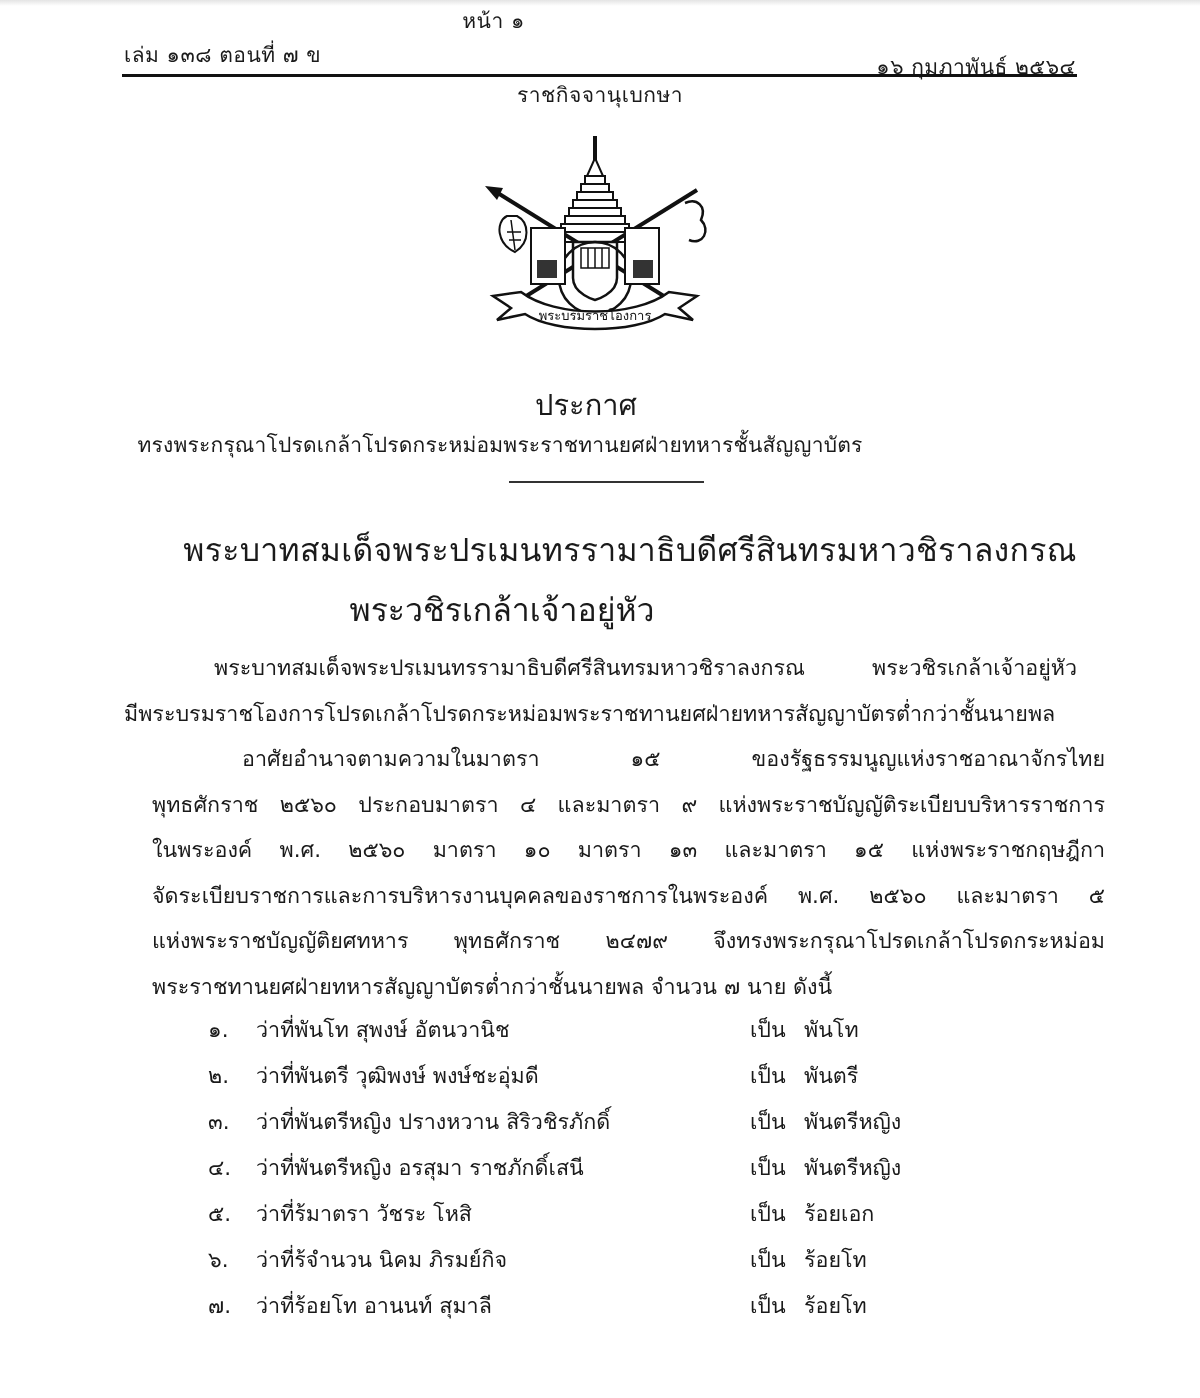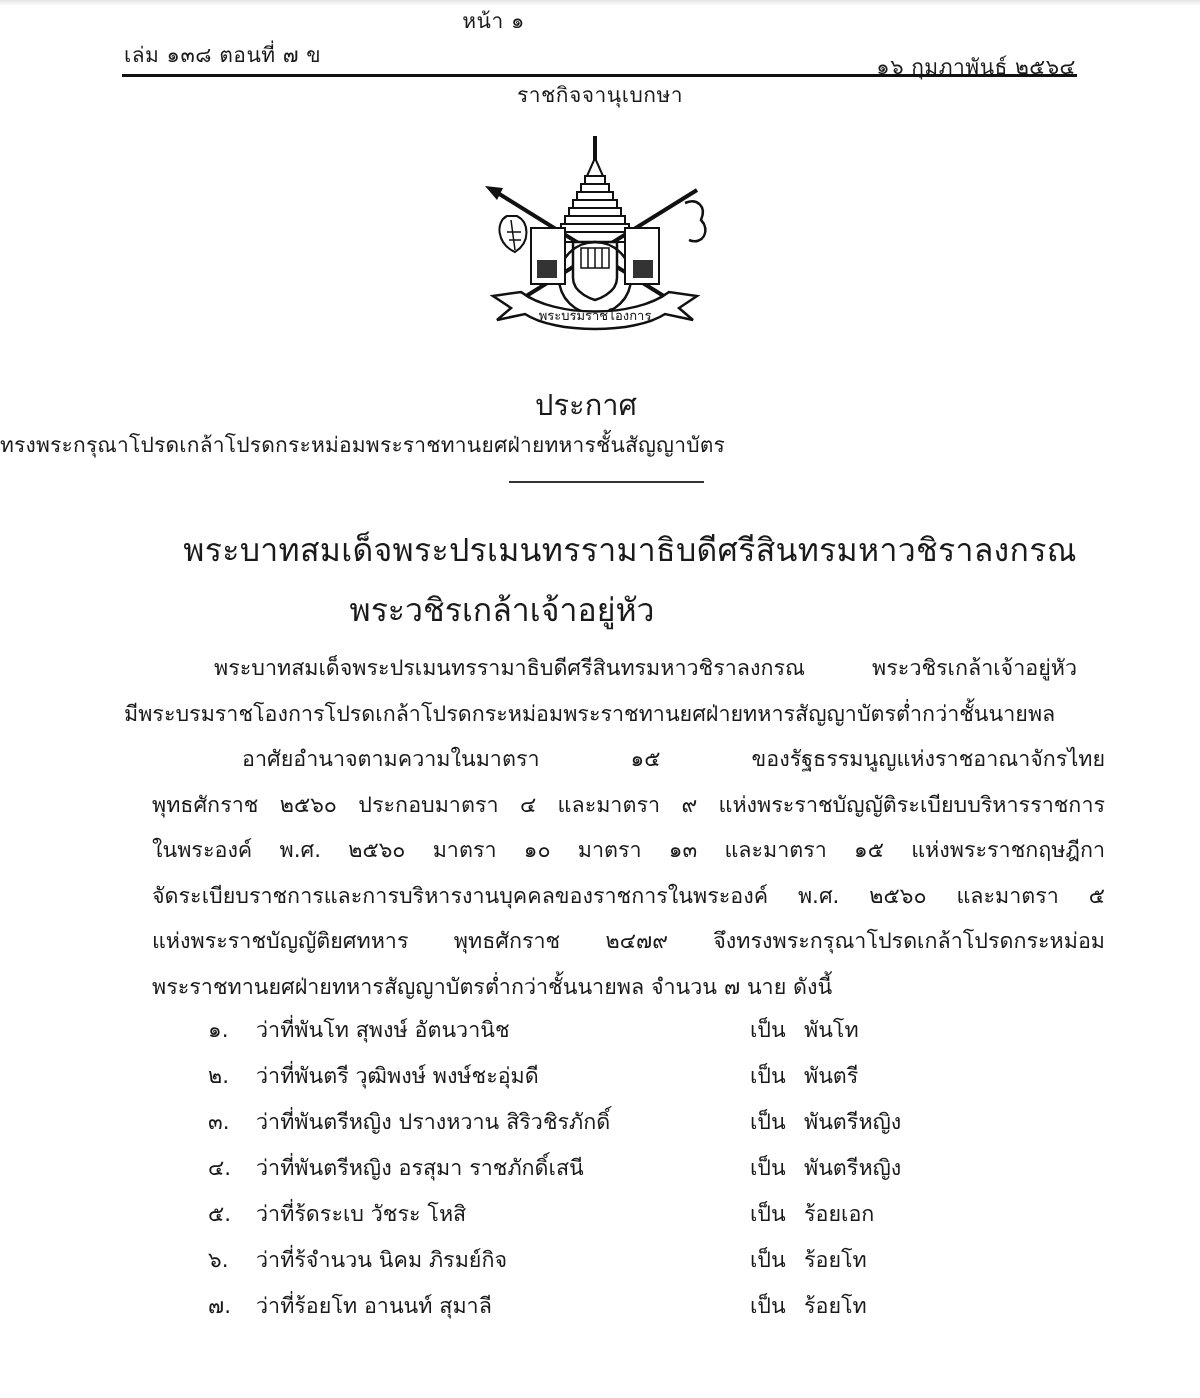--- a/index.html
+++ b/index.html
@@ -12,21 +12,21 @@
   .hdr { font-size: 21px; letter-spacing: 0.5px; }
   .hdr-page { left: 0; width: 987px; top: 4px; text-align: center; }
   .hdr-left { left: 124px; top: 38px; }
   .hdr-center { left: 0; width: 1200px; top: 38px; text-align: center; margin-top: 40px; }
   .hdr-right { right: 124px; top: 38px; margin-top: 12px; }
   .hdr-rule { position: absolute; left: 122px; top: 74px; width: 955px; height: 3px; background: #111; }
 
   .crest { position: absolute; left: 475px; top: 128px; width: 240px; height: 215px; text-align: center; }
 
   .title { left: 0; width: 1172px; top: 382px; text-align: center; font-size: 29px; }
-  .subtitle { left: 0; width: 1000px; top: 428px; text-align: left; font-size: 21px; letter-spacing: 0.2px; }
+  .subtitle { left: 0; width: 1000px; top: 428px; text-align: center; font-size: 21px; letter-spacing: 0.2px; }
   .title-rule { position: absolute; left: 509px; top: 481px; width: 195px; height: 2px; background: #333; }
 
   .king1 { left: 0; width: 1200px; top: 524px; text-align: center; font-size: 32px; letter-spacing: 0.3px; padding-left: 30px; }
   .king2 { left: 0; width: 1004px; top: 584px; text-align: center; font-size: 32px; }
 
   .para { position: absolute; left: 124px; width: 953px; font-size: 21.5px; line-height: 45.5px; }
   .line { display: block; text-align: justify; text-align-last: justify; white-space: nowrap; height: 45.5px; }
   .line.last { text-align-last: left; }
   .indent { padding-left: 90px; }
 
@@ -137,21 +137,21 @@
     <span class="rank">พันตรีหญิง</span>
   </div>
   <div class="row">
     <span class="num">๔.</span>
     <span class="name">ว่าที่พันตรีหญิง อรสุมา  ราชภักดิ์เสนี</span>
     <span class="as">เป็น</span>
     <span class="rank">พันตรีหญิง</span>
   </div>
   <div class="row">
     <span class="num">๕.</span>
-    <span class="name">ว่าที่ร้ดระเบ วัชระ  โหสิ</span>
+    <span class="name">ว่าที่ร้มาตรา วัชระ  โหสิ</span>
     <span class="as">เป็น</span>
     <span class="rank">ร้อยเอก</span>
   </div>
   <div class="row">
     <span class="num">๖.</span>
     <span class="name">ว่าที่ร้จำนวน นิคม  ภิรมย์กิจ</span>
     <span class="as">เป็น</span>
     <span class="rank">ร้อยโท</span>
   </div>
   <div class="row">

